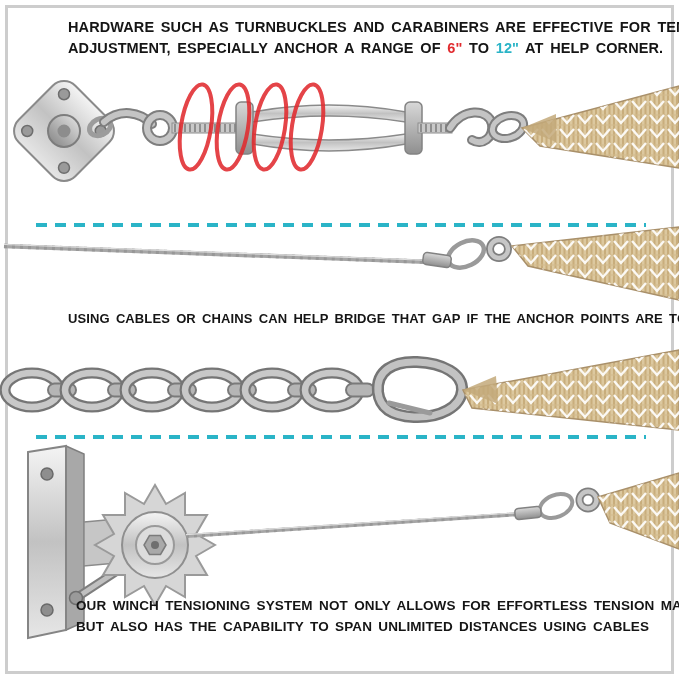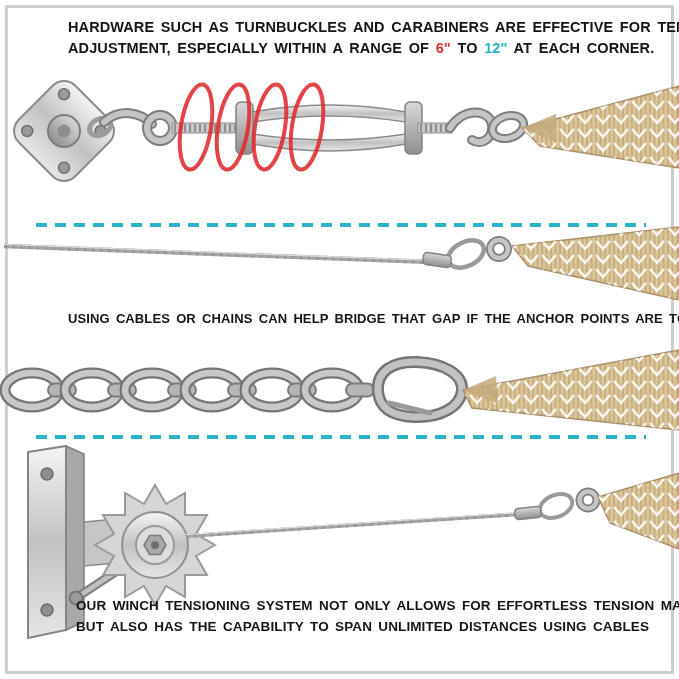--- a/index.html
+++ b/index.html
@@ -198,21 +198,21 @@
       </g>
       <g>
         <polygon points="598,497 679,473 679,549 610,523" fill="url(#weave)" stroke="#a9906a" stroke-width="1.5"></polygon>
         <polygon points="598,497 679,473 679,549 610,523" fill="url(#stitch)" opacity="0.9"></polygon>
       </g>
     </g>
   </svg>
 
   <div class="headline top">
     <div class="line">HARDWARE SUCH AS TURNBUCKLES AND CARABINERS ARE EFFECTIVE FOR TENSION</div>
-    <div class="line"><span>ADJUSTMENT, ESPECIALLY WITHIN A RANGE OF </span><span style="color: rgb(225, 43, 47);">6"</span><span> TO </span><span style="color: rgb(42, 180, 199);">12"</span><span> AT EACH CORNER.</span></div>
+    <div class="line"><span>ADJUSTMENT, ESPECIALLY ANCHOR A RANGE OF </span><span style="color: rgb(225, 43, 47);">6"</span><span> TO </span><span style="color: rgb(42, 180, 199);">12"</span><span> AT HELP CORNER.</span></div>
   </div>
 
   <div class="headline mid">
     <div class="line">USING CABLES OR CHAINS CAN HELP BRIDGE THAT GAP IF THE ANCHOR POINTS ARE TOO FAR.</div>
   </div>
 
   <div class="headline bottom">
     <div class="line">OUR WINCH TENSIONING SYSTEM NOT ONLY ALLOWS FOR EFFORTLESS TENSION MANAGEMENT</div>
     <div class="line">BUT ALSO HAS THE CAPABILITY TO SPAN UNLIMITED DISTANCES USING CABLES</div>
   </div>

